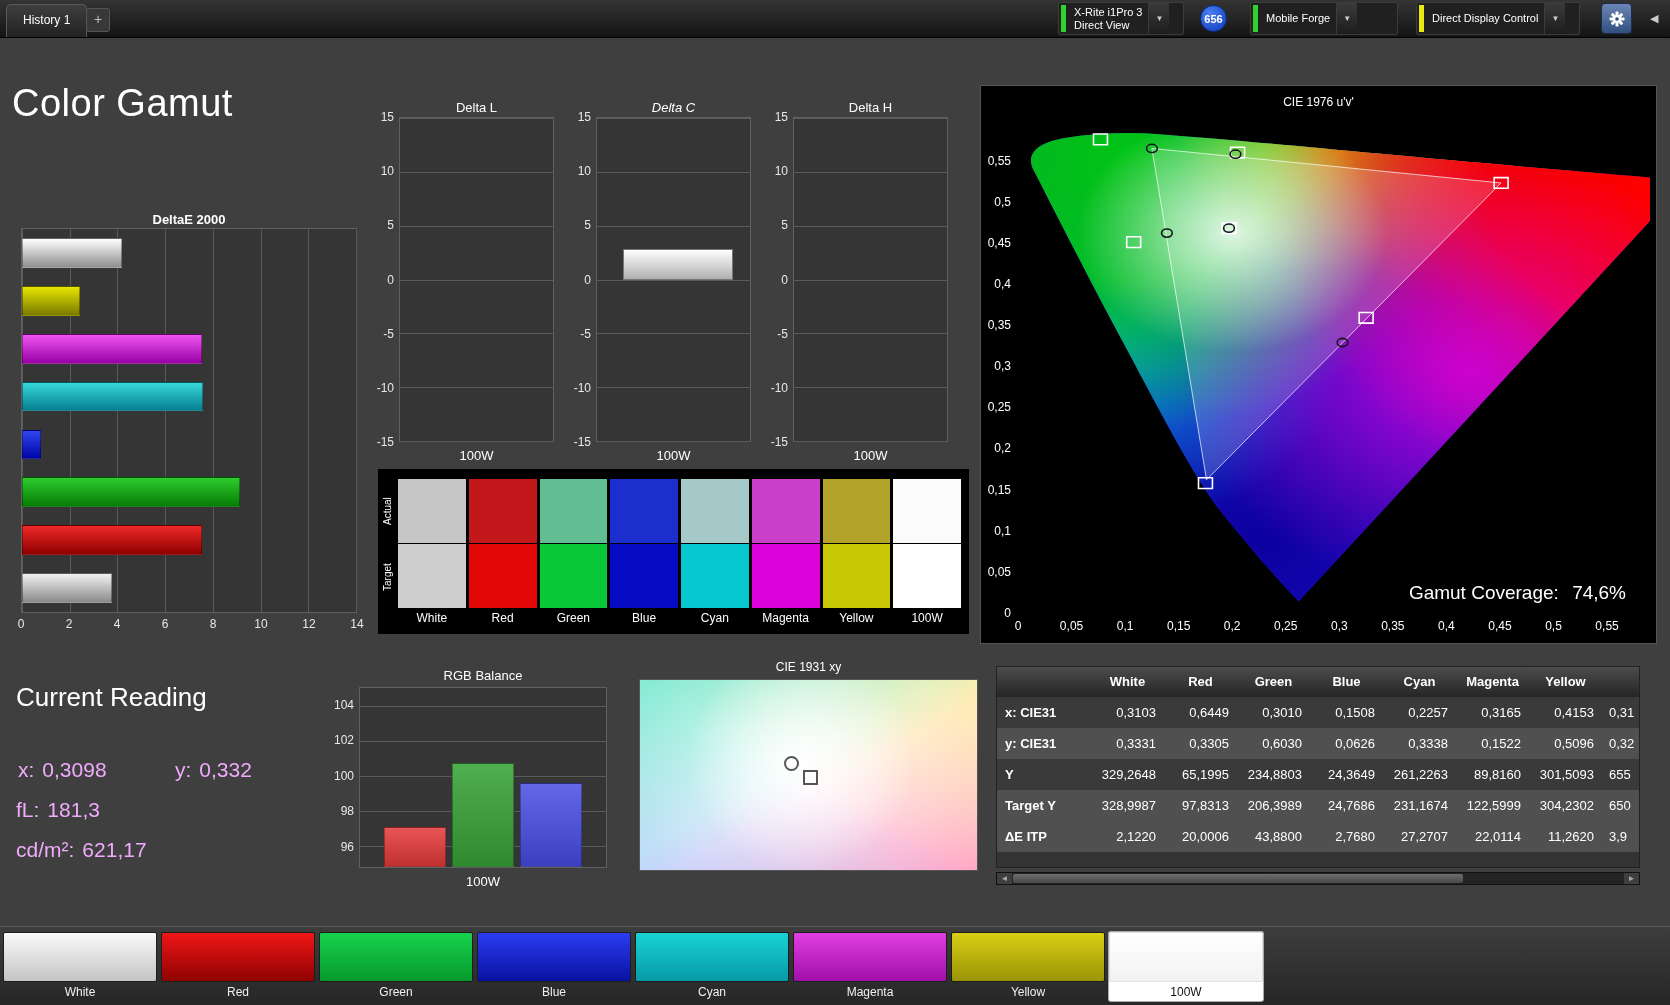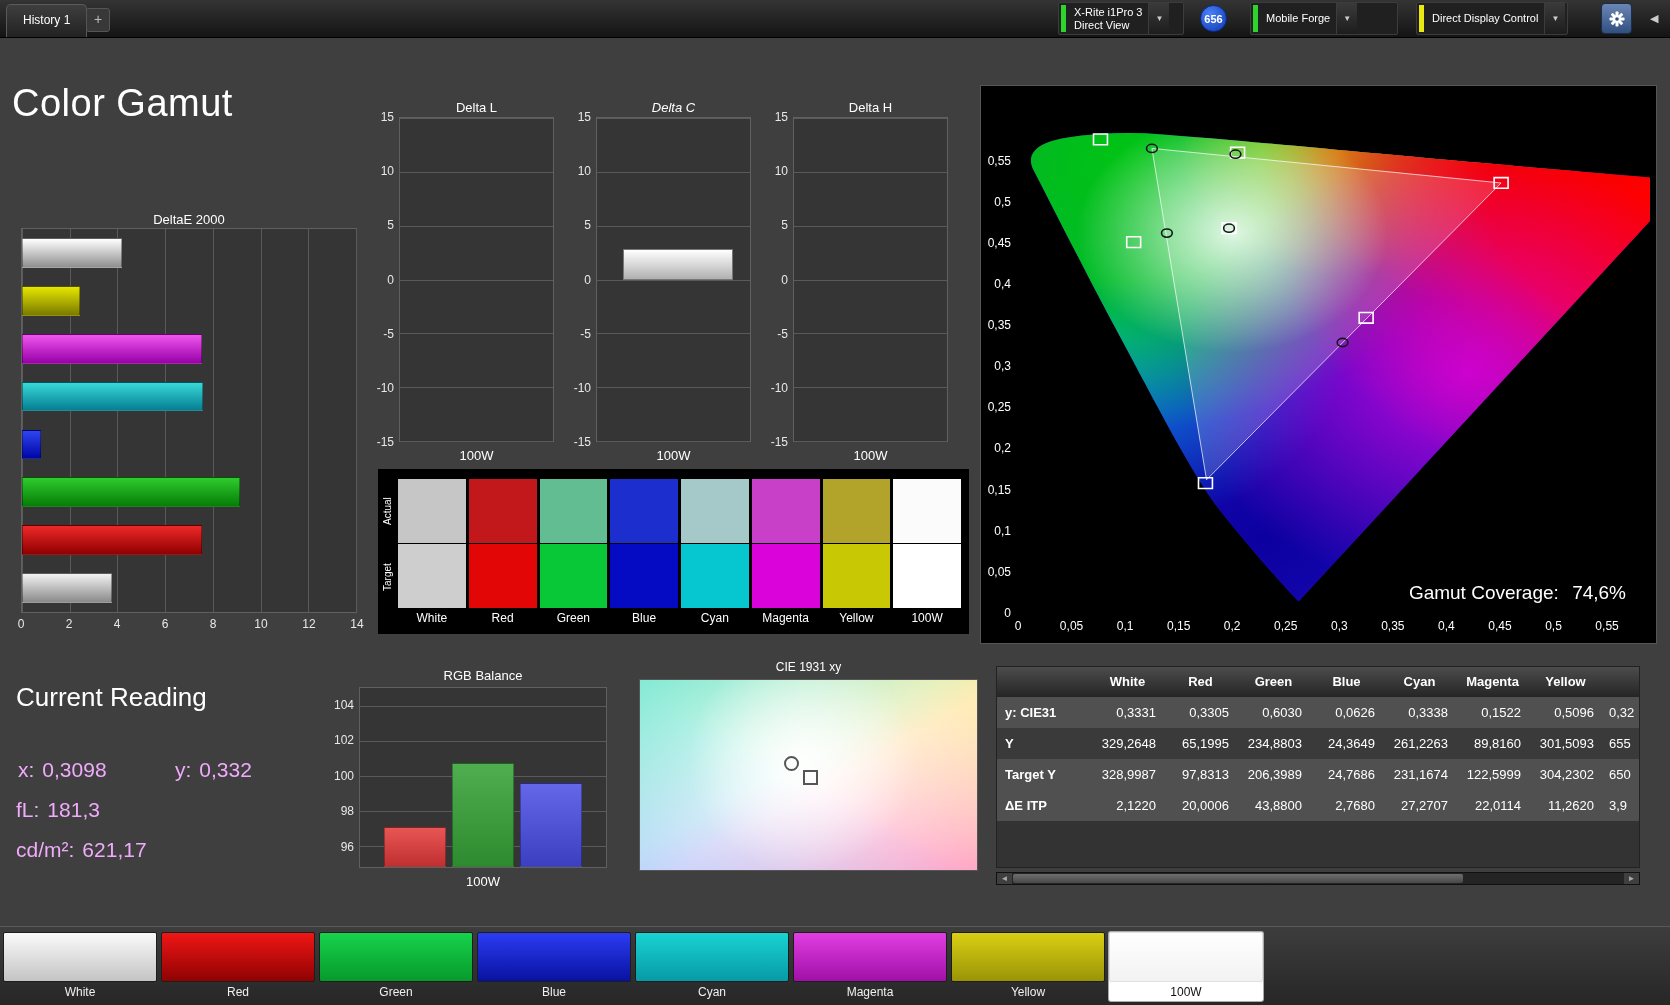--- a/index.html
+++ b/index.html
@@ -17,36 +17,36 @@
   .top-ctl{position:absolute;top:2px;height:33px;display:flex;align-items:stretch;background:#202020;
            border:1px solid #3c3c3c;border-radius:2px;box-sizing:border-box;}
   .top-ctl .ind{width:5px;margin:2px;}
   .ind.green{background:#2ed32e;}
   .ind.yellow{background:#e8e813;}
   .top-ctl .lines{padding:3px 6px;font-size:11px;line-height:13px;white-space:nowrap;align-self:center;}
   .top-ctl .dd{width:20px;background:linear-gradient(#3a3a3a,#1d1d1d);border-left:1px solid #3c3c3c;
            color:#ccc;font-size:8px;display:flex;align-items:center;justify-content:center;}
   #meter-ctl{left:1058px;width:126px;}
   #source-ctl{left:1250px;width:148px;}
-  #display-ctl{left:1416px;width:152px;}
+  #display-ctl{left:1416px;width:164px;}
   #badge-656{position:absolute;left:1200px;top:5px;width:27px;height:27px;border-radius:50%;
            background:radial-gradient(circle at 35% 30%,#4a80f5,#0e38b4);border:1px solid #082c90;
            color:#fff;font-size:11px;font-weight:bold;display:flex;align-items:center;justify-content:center;box-sizing:border-box;}
   #gear-btn{position:absolute;left:1601px;top:3px;width:31px;height:31px;border-radius:4px;
            background:linear-gradient(#6a86b4,#31507f);border:1px solid #1d2d49;box-sizing:border-box;
            display:flex;align-items:center;justify-content:center;}
   #collapse-arrow{position:absolute;left:1650px;top:12px;font-size:11px;color:#ccc;}
 
   
   #page-title{position:absolute;left:12px;top:82px;font-size:38px;font-weight:400;letter-spacing:0.5px;color:#fff;}
   .chart-title{position:absolute;text-align:center;font-size:13px;color:#fff;}
   .axis-xlabel{position:absolute;text-align:center;font-size:13px;color:#fff;}
 
   
-  #deltae-title{left:21px;width:336px;top:212px;}
+  #deltae-title{left:21px;width:336px;top:212px;font-weight:bold;}
   #deltae-plot{position:absolute;left:21px;top:228px;width:336px;height:385px;background:#353535;
            border:1px solid #606060;box-sizing:border-box;}
   .vgrid{position:absolute;top:0;bottom:0;width:1px;background:#5a5a5a;}
   .hgrid{position:absolute;left:0;right:0;height:1px;background:#5a5a5a;}
   .hbar{position:absolute;left:0;height:7.8%;border:1px solid rgba(0,0,0,.35);box-sizing:border-box;}
   #deltae-xticks{position:absolute;left:21px;top:617px;width:336px;height:16px;}
   .xtick{position:absolute;transform:translateX(-50%);font-size:12px;color:#e8e8e8;}
 
   
   .vplot{position:absolute;top:117px;width:155px;height:325px;background:#353535;border:1px solid #606060;box-sizing:border-box;}
@@ -320,20 +320,21 @@
         </div>
         <div class="strip-col">
           <div class="strip-actual" style="background: rgb(251, 251, 251);"></div>
           <div class="strip-target" style="background: rgb(255, 255, 255);"></div>
           <div class="strip-label">100W</div>
         </div>
       </div>
   </div>
 
   <div id="cie-panel">
+    <div id="cie-title" class="chart-title">CIE 1976 u'v'</div>
     <div id="cie-yticks">
         <div class="cie-ytick" style="top: 42.744px;">0,55</div>
         <div class="cie-ytick" style="top: 83.844px;">0,5</div>
         <div class="cie-ytick" style="top: 124.944px;">0,45</div>
         <div class="cie-ytick" style="top: 166.044px;">0,4</div>
         <div class="cie-ytick" style="top: 207.144px;">0,35</div>
         <div class="cie-ytick" style="top: 248.244px;">0,3</div>
         <div class="cie-ytick" style="top: 289.344px;">0,25</div>
         <div class="cie-ytick" style="top: 330.444px;">0,2</div>
         <div class="cie-ytick" style="top: 371.544px;">0,15</div>
@@ -476,20 +477,31 @@
         <div class="tcell th c0"></div>
         <div class="tcell th c1">White</div>
         <div class="tcell th c2">Red</div>
         <div class="tcell th c3">Green</div>
         <div class="tcell th c4">Blue</div>
         <div class="tcell th c5">Cyan</div>
         <div class="tcell th c6">Magenta</div>
         <div class="tcell th c7">Yellow</div>
         <div class="tcell th c8"></div>
       </div>
+      <div class="trow odd">
+        <div class="tcell c0">x: CIE31</div>
+        <div class="tcell c1">0,3103</div>
+        <div class="tcell c2">0,6449</div>
+        <div class="tcell c3">0,3010</div>
+        <div class="tcell c4">0,1508</div>
+        <div class="tcell c5">0,2257</div>
+        <div class="tcell c6">0,3165</div>
+        <div class="tcell c7">0,4153</div>
+        <div class="tcell c8">0,31</div>
+      </div>
       <div class="trow even">
         <div class="tcell c0">y: CIE31</div>
         <div class="tcell c1">0,3331</div>
         <div class="tcell c2">0,3305</div>
         <div class="tcell c3">0,6030</div>
         <div class="tcell c4">0,0626</div>
         <div class="tcell c5">0,3338</div>
         <div class="tcell c6">0,1522</div>
         <div class="tcell c7">0,5096</div>
         <div class="tcell c8">0,32</div>

